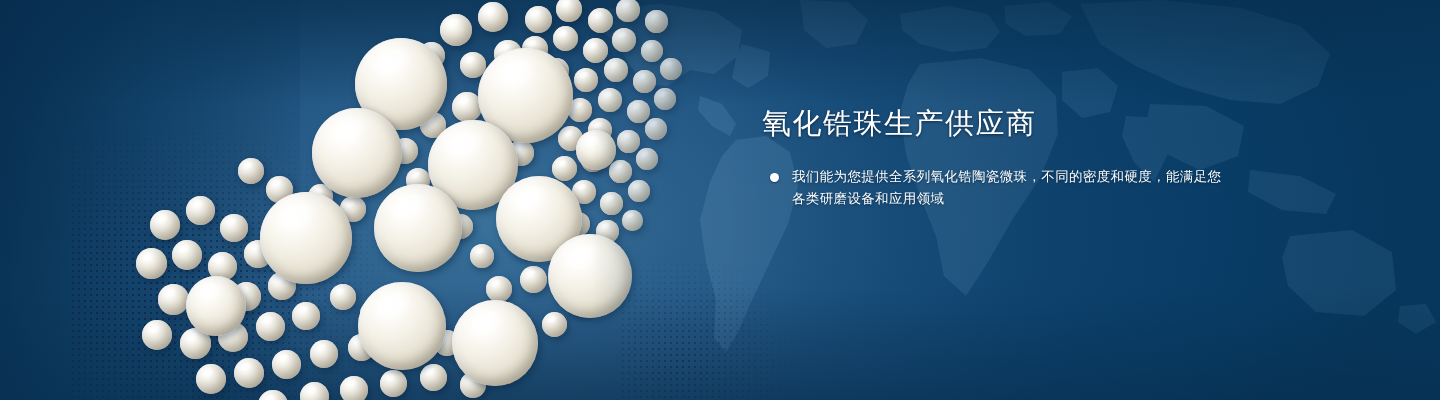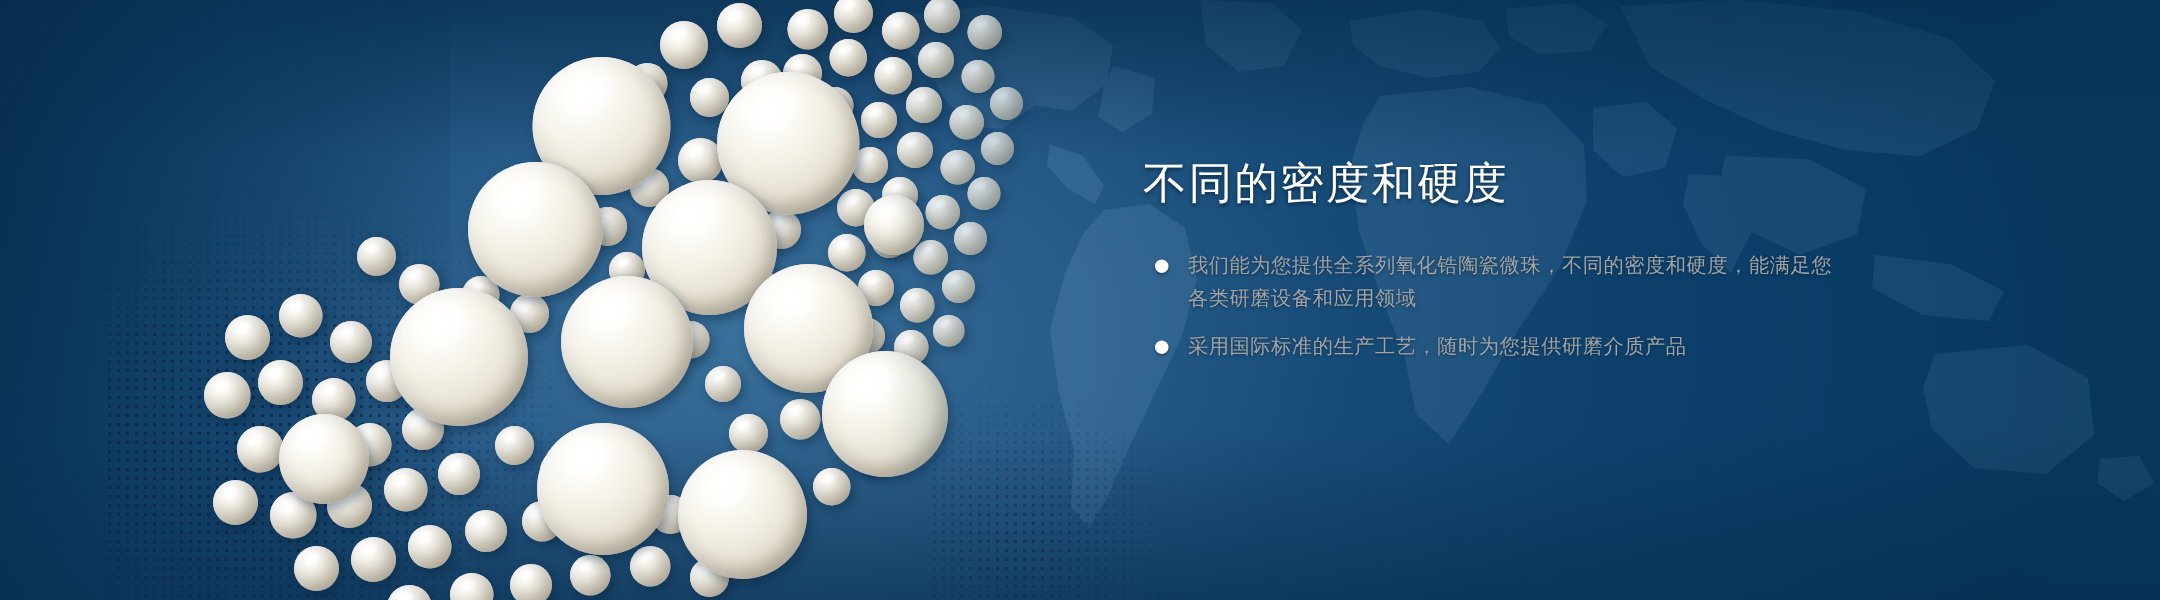--- a/index.html
+++ b/index.html
@@ -84,21 +84,21 @@
     letter-spacing:1.5px;
     text-shadow:0 1px 3px rgba(3,26,48,.75);
     margin:0 0 26px 0;
   }
   .bullets{list-style:none;margin:0;padding:0;}
   .bullets li{
     position:relative;
     padding-left:30px;
     margin-bottom:10px;
     font-size:13.5px;line-height:22px;
-    color:#a3a3a3;
+    color:#ffffff;
     letter-spacing:.35px;
     text-shadow:0 1px 2px rgba(3,26,48,.6);
   }
   .bullets li:last-child{margin-bottom:0;}
   .dot{
     position:absolute;left:8px;top:7px;
     width:9px;height:9px;border-radius:50%;
     background:#ffffff;
     box-shadow:0 1px 2px rgba(3,26,48,.55);
   }
@@ -259,26 +259,22 @@
     <span class="bead" style="left:374px;top:184px;width:88px;height:88px;"></span>
     <span class="bead" style="left:496px;top:176px;width:86px;height:86px;"></span>
     <span class="bead" style="left:358px;top:282px;width:88px;height:88px;"></span>
     <span class="bead" style="left:452px;top:300px;width:86px;height:86px;"></span>
     <span class="bead" style="left:548px;top:234px;width:84px;height:84px;"></span>
     <span class="bead" style="left:186px;top:276px;width:60px;height:60px;"></span>
     <span class="bead sm" style="left:576px;top:130px;width:40px;height:40px;"></span>
   </div>
 
   <div class="copy">
-    <h1 class="headline">不同的密度和硬度</h1>
+    <h1 class="headline">氧化锆珠生产供应商</h1>
     <ul class="bullets">
       <li>
         <span class="dot"></span>
         <span>我们能为您提供全系列氧化锆陶瓷微珠，不同的密度和硬度，能满足您各类研磨设备和应用领域</span>
       </li>
-      <li>
-        <span class="dot"></span>
-        <span>采用国际标准的生产工艺，随时为您提供研磨介质产品</span>
-      </li>
     </ul>
   </div>
 
 </div>
 
 </body></html>

